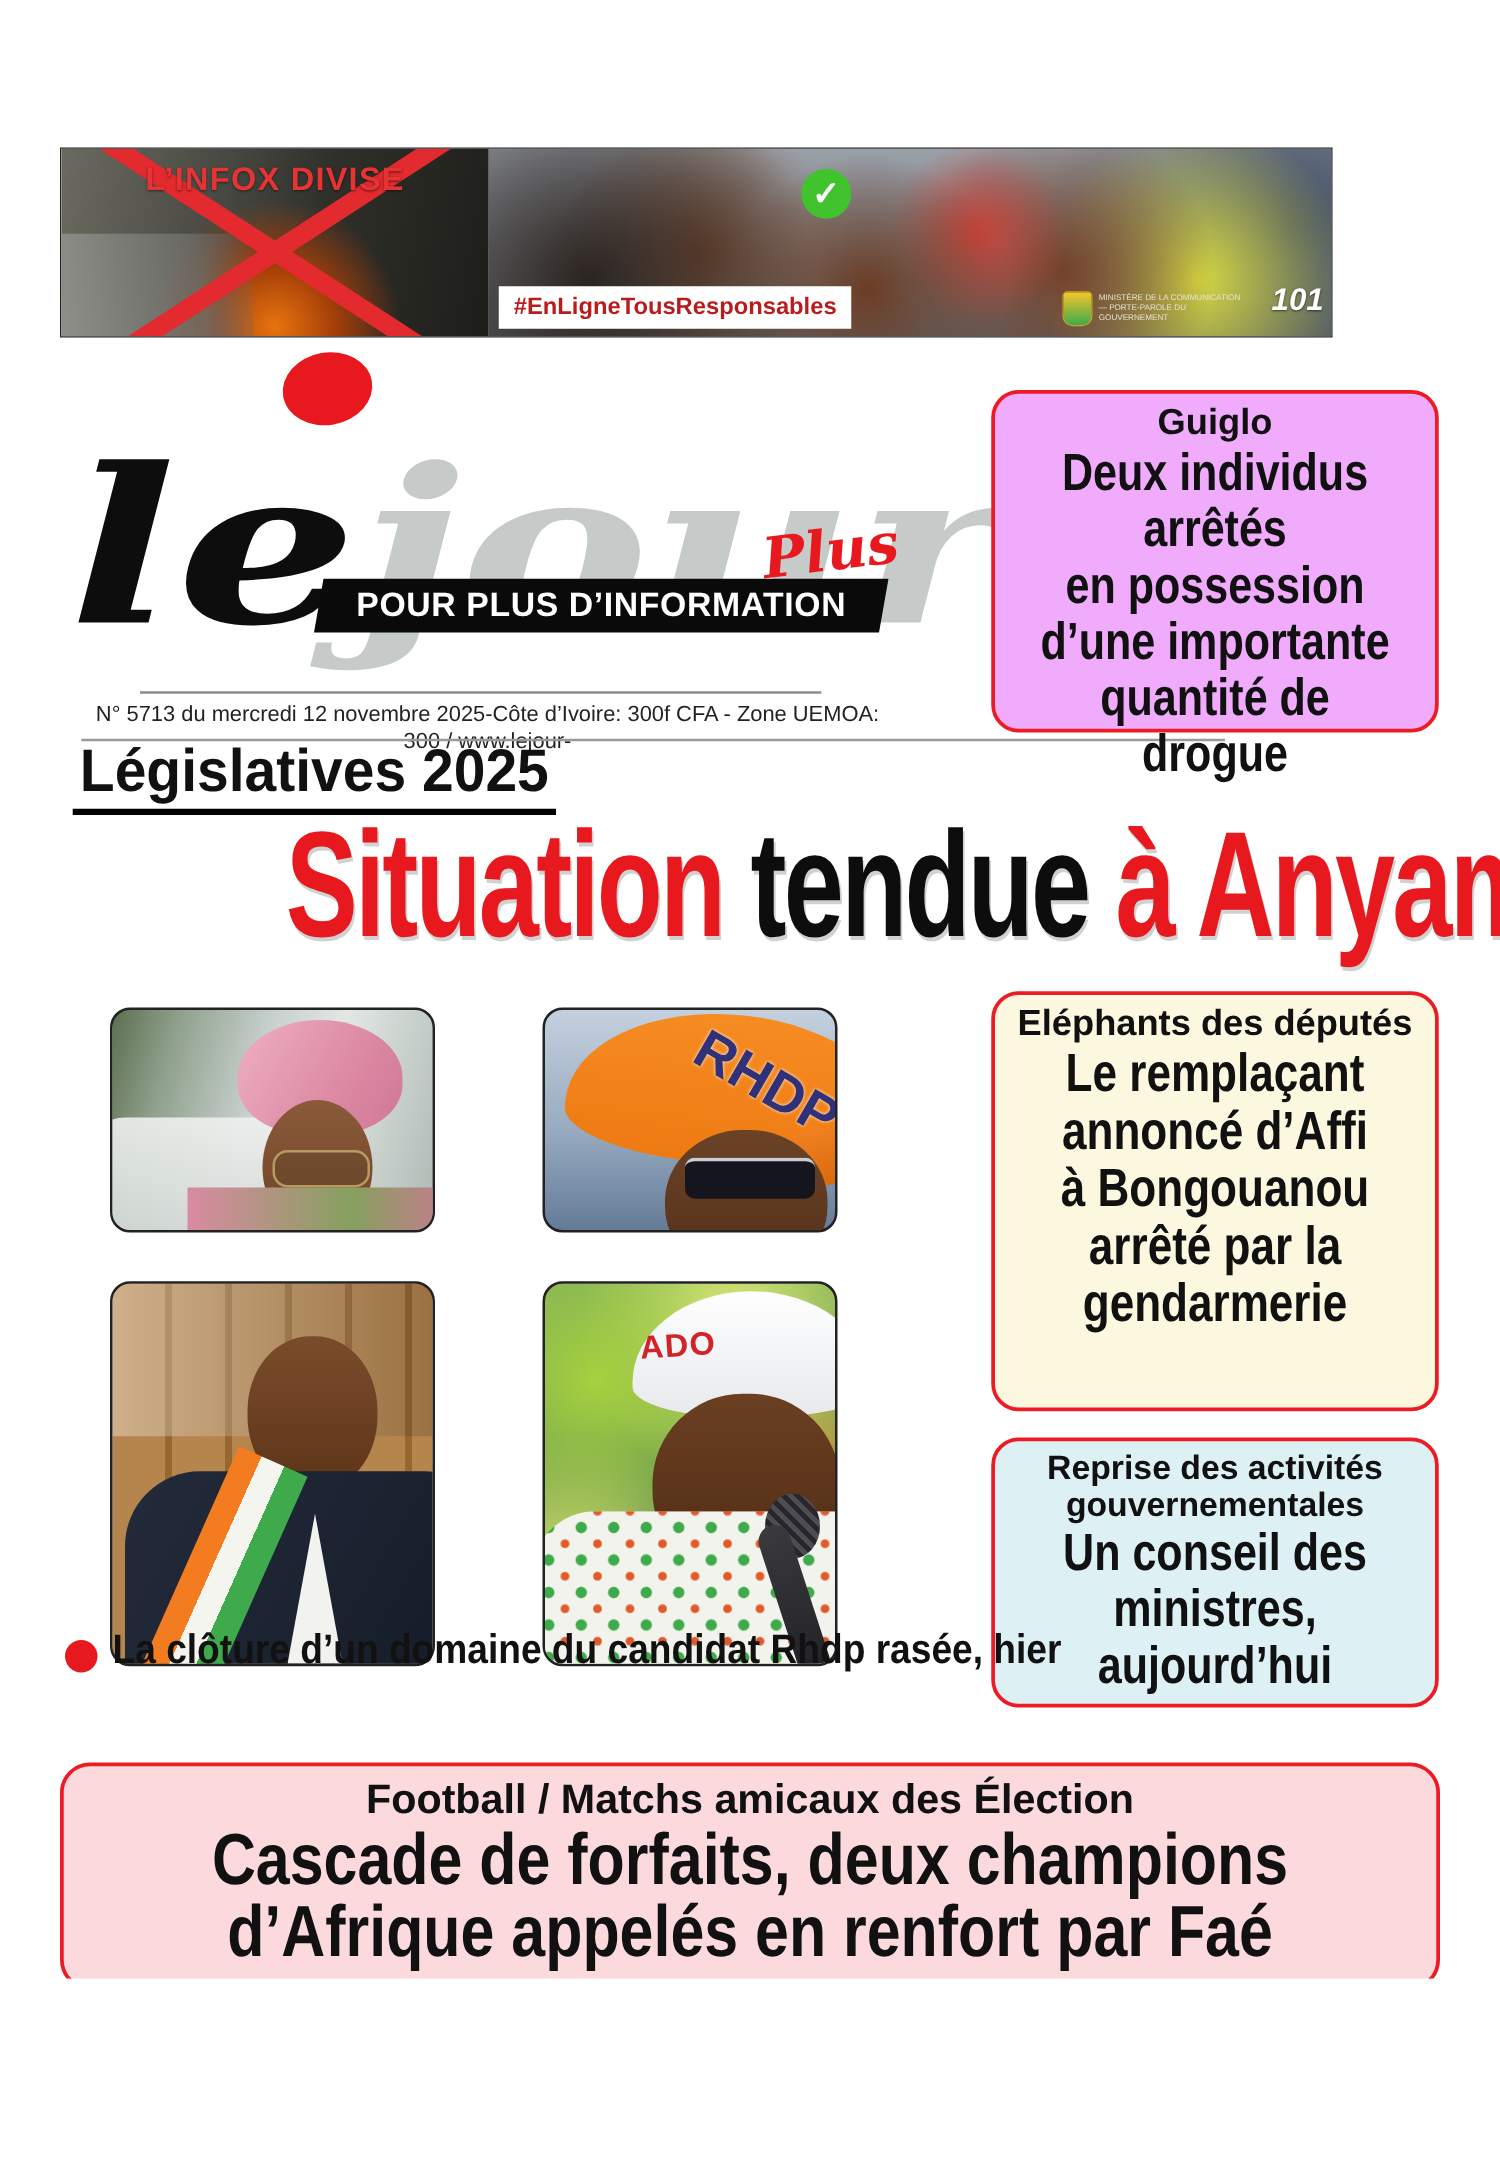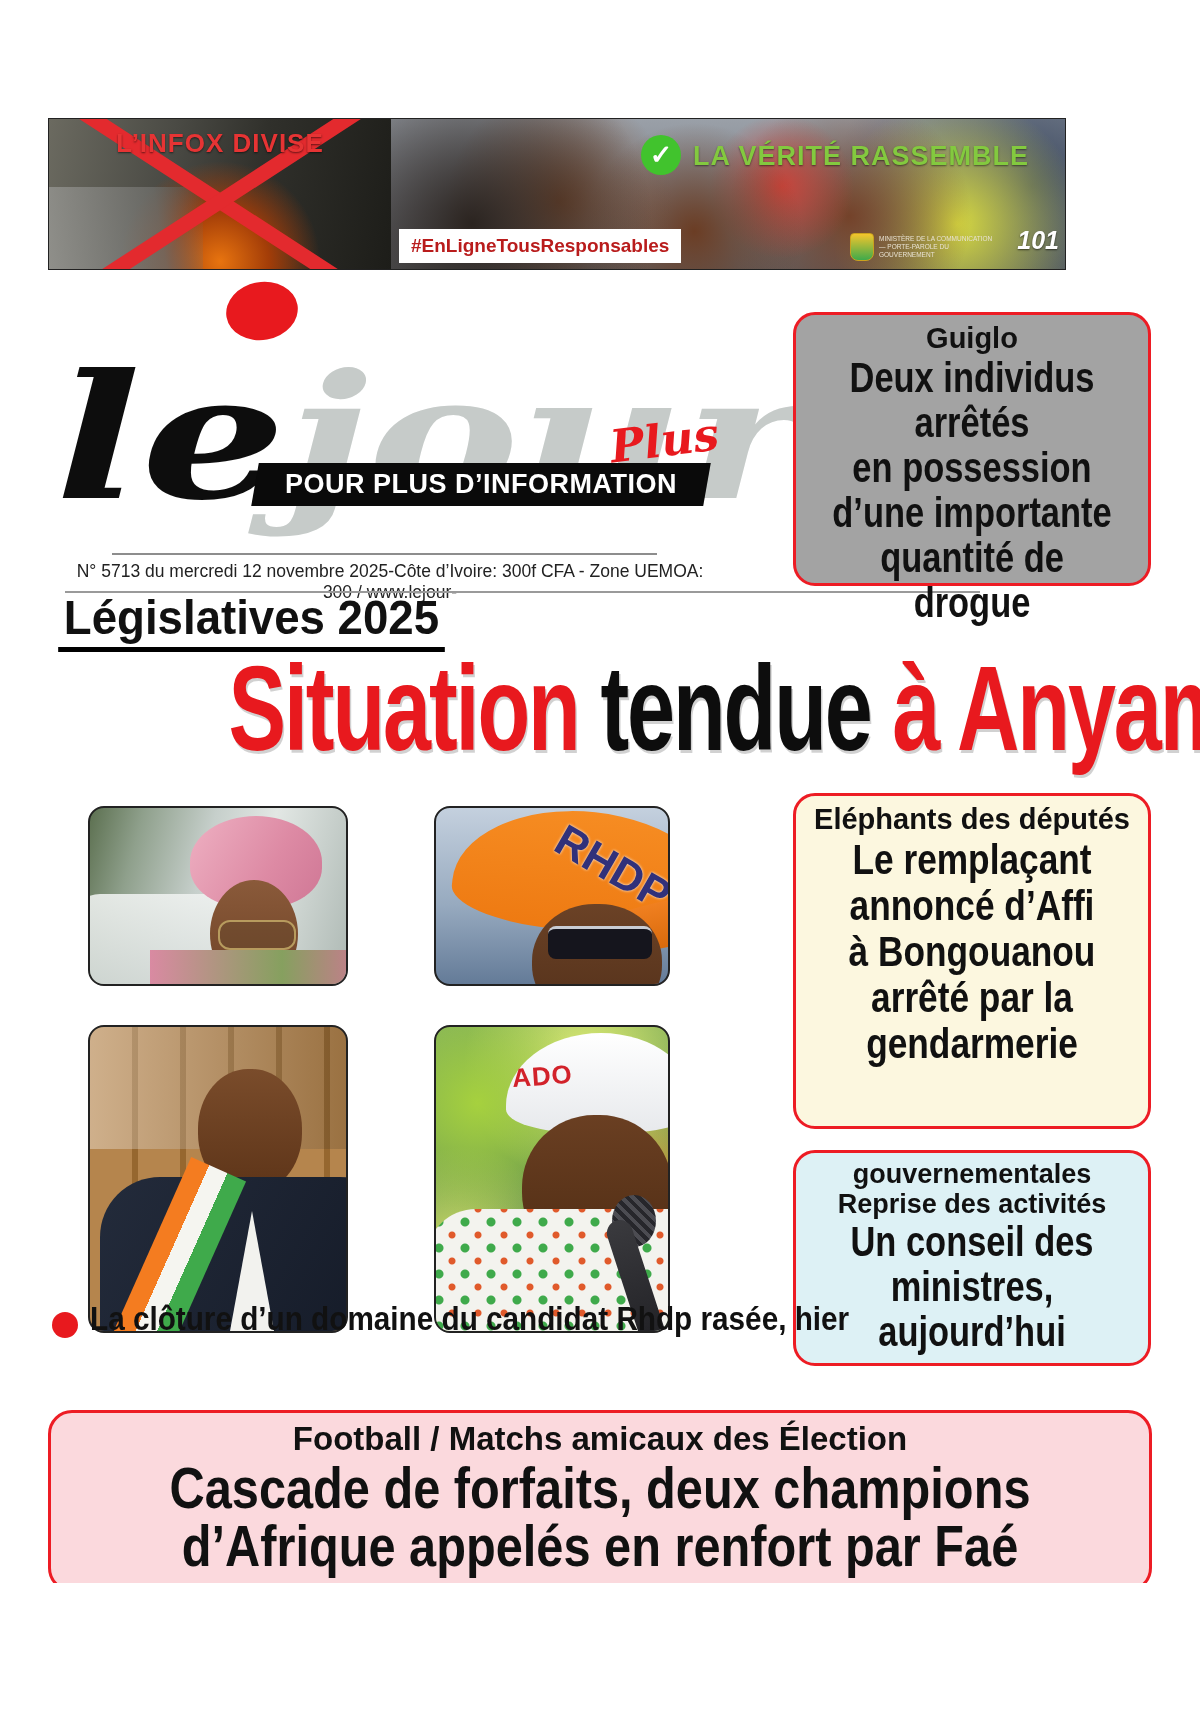--- a/index.html
+++ b/index.html
@@ -54,21 +54,21 @@
       transform:skewX(-10deg);display:flex;align-items:center;justify-content:center;}
   .tagline span{transform:skewX(10deg);color:#fff;font-size:27px;font-weight:800;letter-spacing:.5px;}
   .rule-top{position:absolute;left:112px;top:553px;width:545px;height:2px;background:#8d8d8d;}
   .issue{position:absolute;left:70px;top:561px;width:640px;text-align:center;font-size:17.5px;color:#222;}
   .rule-bottom{position:absolute;left:65px;top:591px;width:915px;height:2px;background:#9a9a9a;}
   
   .hbox{position:absolute;border:3.5px solid #ed1c24;border-radius:22px;text-align:center;
         box-sizing:border-box;padding-top:6px;}
   .hbox .kick{font-size:29px;font-weight:800;line-height:34px;}
   .hbox .t-line{display:block;font-weight:800;transform:scaleX(.82);}
-  .box-guiglo{left:793px;top:312px;width:358px;height:274px;background:#a3a3a3;}
+  .box-guiglo{left:793px;top:312px;width:358px;height:274px;background:#f0abfc;}
   .box-guiglo .t-line{font-size:42px;line-height:45px;}
   .box-election{left:793px;top:793px;width:358px;height:336px;background:#fcf7df;}
   .box-election .t-line{font-size:43px;line-height:46px;}
   .box-reprise{left:793px;top:1150px;width:358px;height:216px;background:#ddf1f5;}
   .box-reprise .kick{font-size:27px;line-height:30px;}
   .box-reprise .t-line{font-size:42px;line-height:45px;}
   
   .kicker2{position:absolute;left:48px;top:590px;width:1000px;text-align:left;}
   .kicker2 span{display:inline-block;font-size:48px;font-weight:800;transform:scaleX(.95);
       border-bottom:5px solid #000;padding:0 6px 2px;}
@@ -149,21 +149,20 @@
 <div class="page">
 
   <div class="banner">
     <div class="banner-left">
       <div class="xbar x1"></div>
       <div class="xbar x2"></div>
       <div class="banner-left-label">L’INFOX DIVISE</div>
     </div>
     <div class="banner-right">
       <span class="check">✓</span>
-      <span class="banner-right-label">LA VÉRITÉ RASSEMBLE</span>
       <div class="hashtag">#EnLigneTousResponsables</div>
       <div class="ministry">
         <div class="crest"></div>
         <div class="mtext">MINISTÈRE DE LA COMMUNICATION — PORTE-PAROLE DU GOUVERNEMENT</div>
       </div>
       <div class="badge101">101</div>
     </div>
   </div>
 
   <div class="reddot"></div>
@@ -226,22 +225,22 @@
   <div class="hbox box-election">
     <div class="kick">Eléphants des députés</div>
     <span class="t-line">Le remplaçant</span>
     <span class="t-line">annoncé d’Affi</span>
     <span class="t-line">à Bongouanou</span>
     <span class="t-line">arrêté par la</span>
     <span class="t-line">gendarmerie</span>
   </div>
 
   <div class="hbox box-reprise">
+    <div class="kick">Reprise des activités</div>
     <div class="kick">gouvernementales</div>
-    <div class="kick">Reprise des activités</div>
     <span class="t-line">Un conseil des</span>
     <span class="t-line">ministres,</span>
     <span class="t-line">aujourd’hui</span>
   </div>
 
   <div class="caption">
     <span class="bullet"></span>
     <span class="ct">La clôture d’un domaine du candidat Rhdp rasée, hier</span>
   </div>
 

